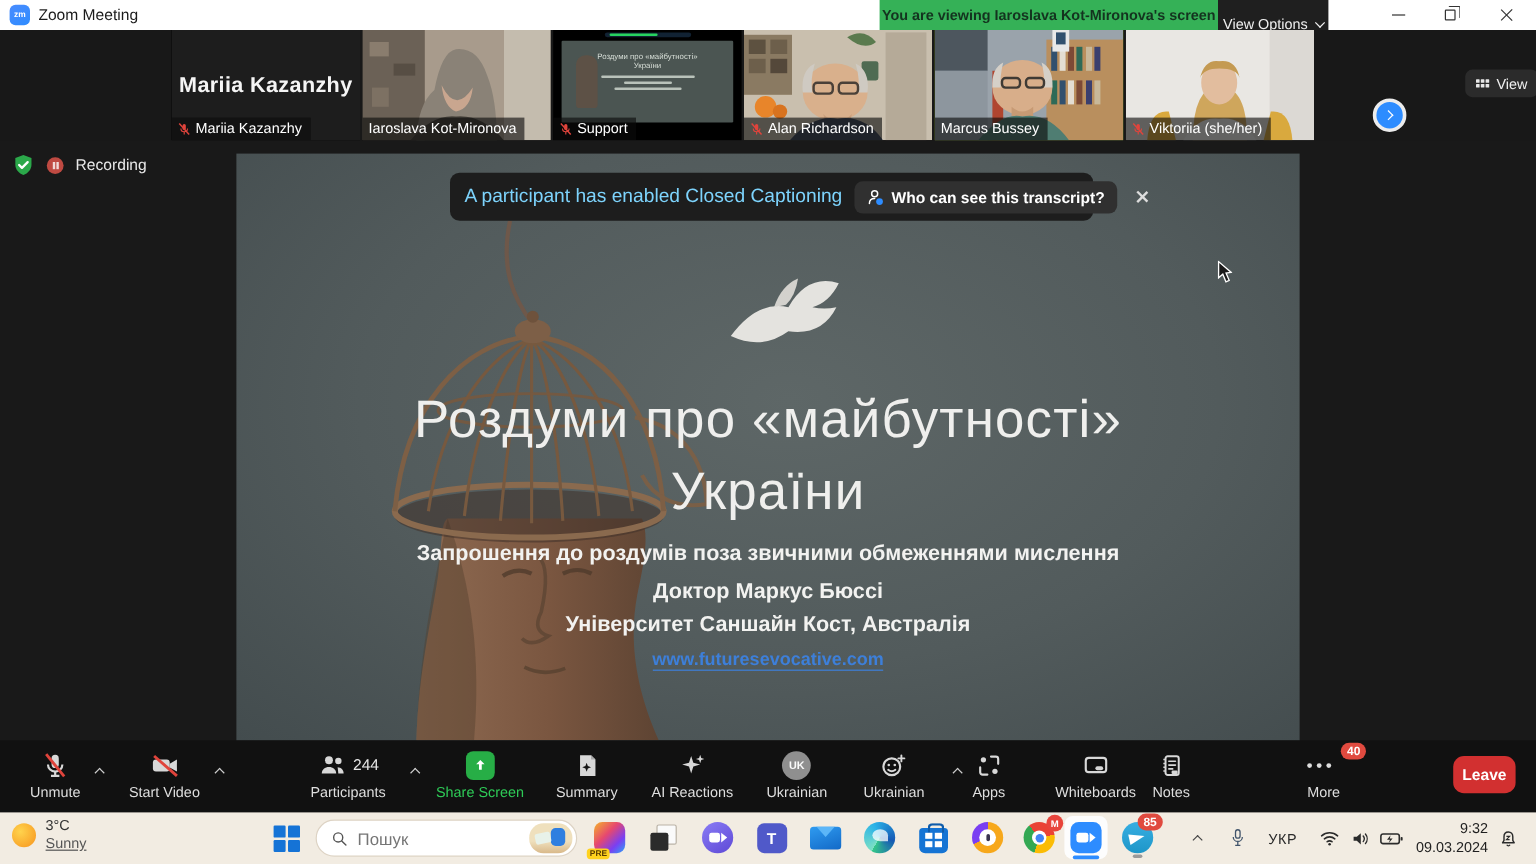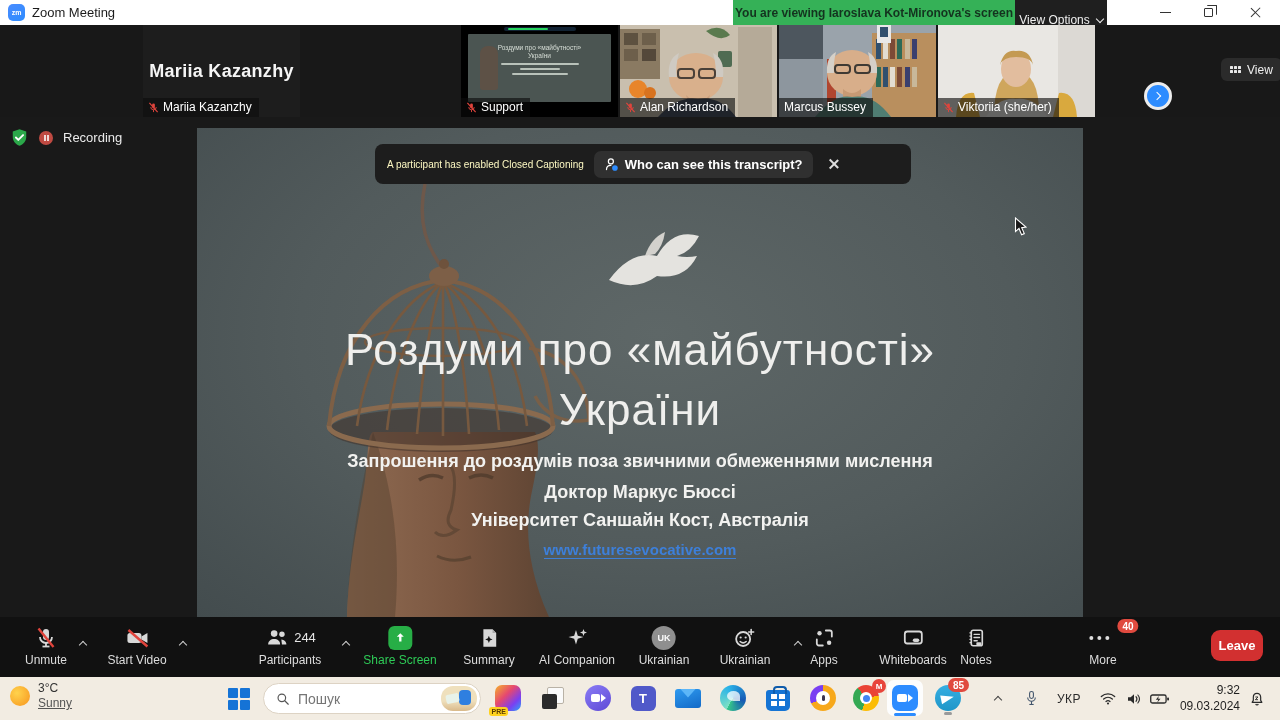--- a/index.html
+++ b/index.html
@@ -66,21 +66,21 @@
   .slide-art { position:absolute; inset:0; }
   .s-title { position:absolute; left:0; top:192px; width:100%; text-align:center; color:#efefed;
              font-size:44px; font-weight:300; line-height:60px; letter-spacing:1px; }
   .s-sub   { position:absolute; left:0; width:100%; text-align:center; color:#f2f2f0; font-size:18px; font-weight:bold; }
   .s1 { top:323px; } .s2 { top:354px; } .s3 { top:382px; }
   .s-link { position:absolute; left:0; top:413px; width:100%; text-align:center; }
   .s-link span { color:#3d7fd9; font-size:15px; font-weight:bold; border-bottom:1.5px solid #3d7fd9; cursor:pointer; }
 
   .cc-bar { position:absolute; left:375px; top:27px; width:536px; height:40px; background:#1d1d1d; border-radius:8px;
             display:flex; align-items:center; padding:0 12px; gap:10px; }
-  .cc-msg { color:#fef9c3; font-size:10px; white-space:nowrap; }
+  .cc-msg { color:#7dd3fc; font-size:16px; white-space:nowrap; }
   .cc-btn { display:flex; align-items:center; gap:6px; background:#303030; border-radius:7px; padding:6px 10px;
             color:#fff; font-size:13px; font-weight:bold; white-space:nowrap; }
   .cc-close { margin-left:2px; position:relative; width:18px; height:18px; }
   .cc-close::before,.cc-close::after { content:""; position:absolute; left:8px; top:3px; width:1.5px; height:12px; background:#ddd; }
   .cc-close::before { transform:rotate(45deg);} .cc-close::after { transform:rotate(-45deg);}
 
   .cursor { position:absolute; left:1014px; top:100px; }
 
   
   .toolbar { position:absolute; left:0; top:617px; width:1280px; height:60px; background:#111; }
@@ -201,20 +201,36 @@
         <svg class="mute-mic" width="11" height="11" viewBox="0 0 24 24">
             <rect x="9" y="3" width="6" height="11" rx="3" fill="#e0443c"></rect>
             <path d="M6 11a6 6 0 0 0 12 0" fill="none" stroke="#e0443c" stroke-width="2"></path>
             <line x1="12" y1="17" x2="12" y2="22" stroke="#e0443c" stroke-width="2"></line>
             <line x1="3" y1="2" x2="21" y2="22" stroke="#e0443c" stroke-width="2.6"></line>
           </svg>
         <span>Mariia Kazanzhy</span>
       </div>
     </div>
 
+    <div class="tile" style="left:302px">
+      <svg class="art" viewBox="0 0 157 92">
+        <rect width="157" height="92" fill="#a89b8c"></rect>
+        <rect x="0" y="0" width="52" height="92" fill="#6b6156"></rect>
+        <rect x="6" y="10" width="16" height="12" fill="#8a7d6e"></rect>
+          <rect x="26" y="28" width="18" height="10" fill="#574e44"></rect>
+        <rect x="8" y="48" width="14" height="16" fill="#7d7163"></rect>
+        <rect x="118" y="0" width="39" height="92" fill="#c4bcae"></rect>
+        <path d="M45 92 Q46 62 60 50 Q66 18 78 16 Q96 14 104 38 Q112 58 112 92 Z" fill="#8a8277"></path>
+        <path d="M66 46 Q78 70 92 48 Q90 66 78 68 Q68 64 66 46 Z" fill="#c9a68f"></path>
+        <path d="M40 92 Q58 70 78 72 Q100 70 118 92 Z" fill="#47433c"></path>
+      </svg>
+      <div class="tile-label">
+          <span>Iaroslava Kot-Mironova</span>
+        </div>
+    </div>
 
     <div class="tile" style="left:461px">
       <div class="mini-slide">
         <div class="mini-bust"></div>
         <div class="mini-title">Роздуми про «майбутності»</div>
         <div class="mini-title" style="margin-top:0">України</div>
         <div class="mini-bar" style="width:78px"></div>
         <div class="mini-bar" style="width:40px"></div>
         <div class="mini-bar" style="width:56px"></div>
       </div>
@@ -475,21 +491,21 @@
       <div class="t-label">Summary</div>
     </div>
 
     <div class="t-item" style="left:577px">
       <div class="t-icon">
           <svg width="24" height="24" viewBox="0 0 24 24">
             <path d="M11 4l1.8 5.7L18.5 11l-5.7 1.8L11 18.5l-1.8-5.7L3.5 11l5.7-1.3z" fill="#d8d8d8"></path>
             <path d="M18.5 3l.9 2.6 2.6.9-2.6.9-.9 2.6-.9-2.6-2.6-.9 2.6-.9z" fill="#d8d8d8"></path>
           </svg>
         </div>
-      <div class="t-label">AI Companion</div>
+      <div class="t-label">AI Reactions</div>
     </div>
 
     <div class="t-item" style="left:664px">
       <div class="t-icon">
           <span class="uk-circle">UK</span>
         </div>
       <div class="t-label">Ukrainian</div>
     </div>
 
     <div class="t-item" style="left:745px">

